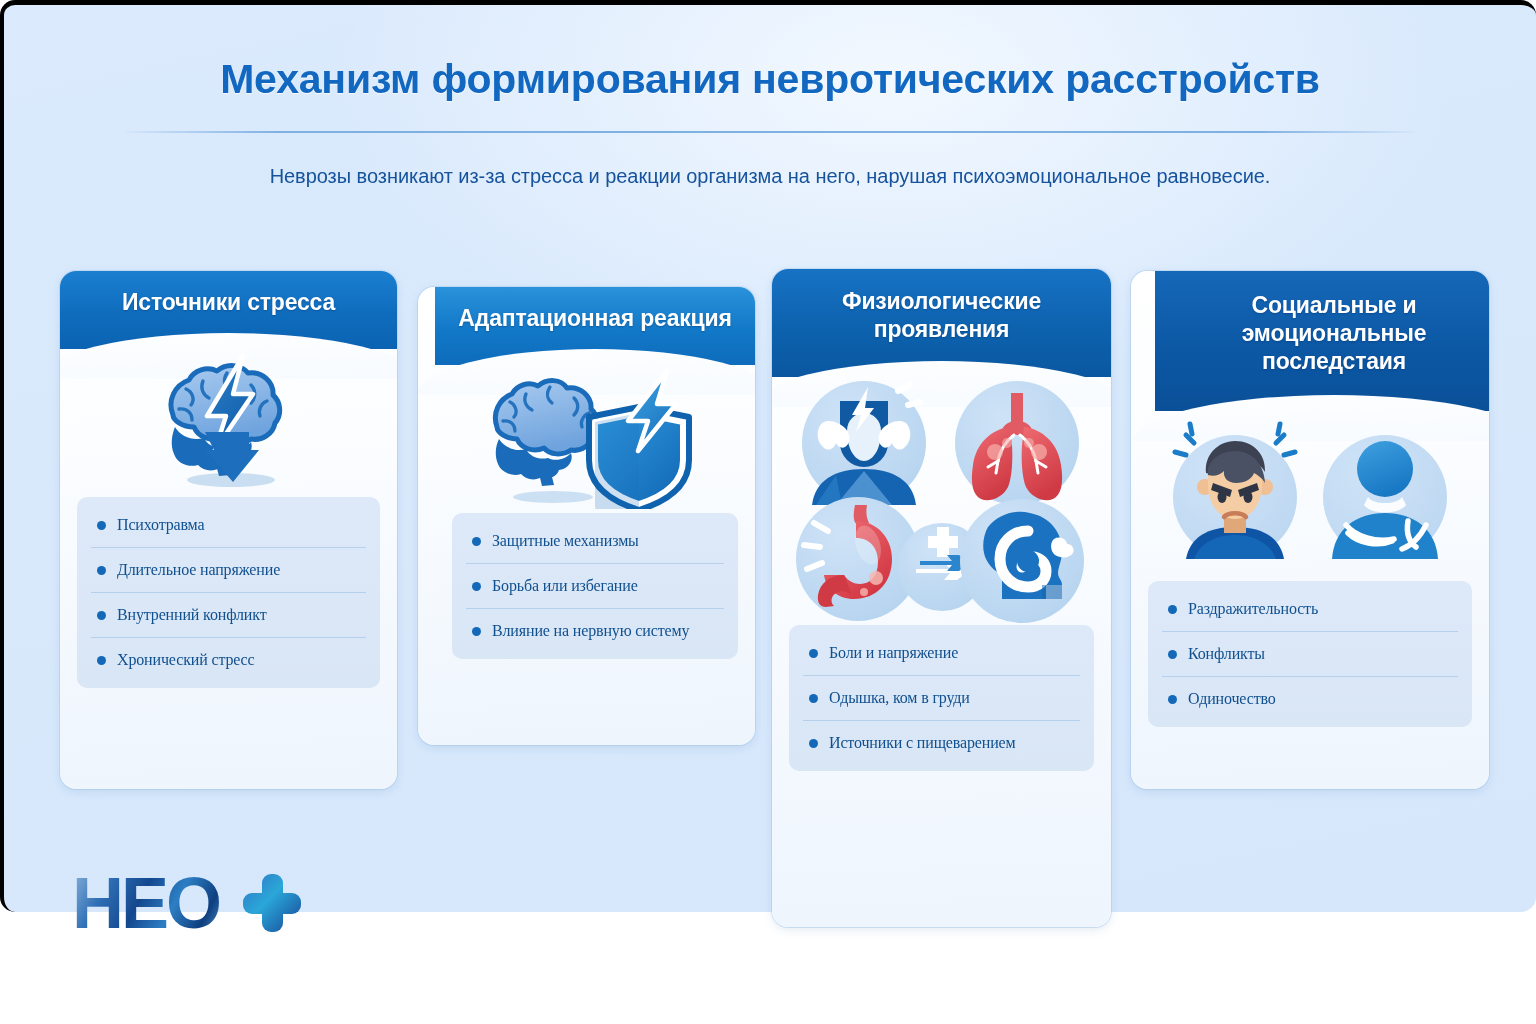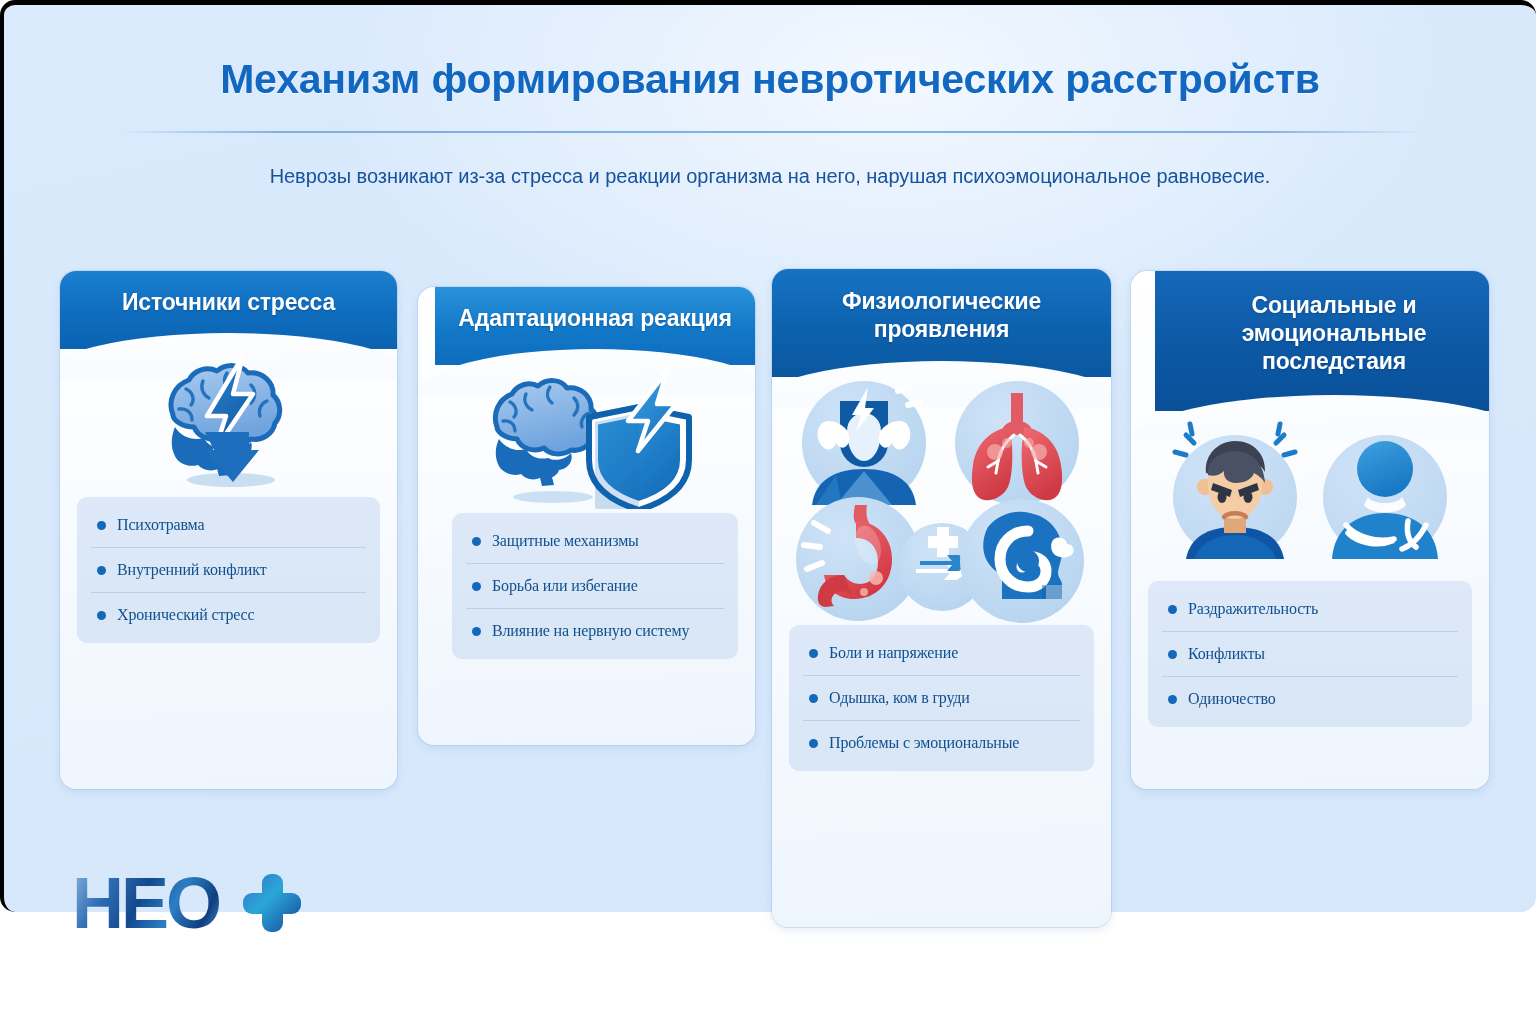--- a/index.html
+++ b/index.html
@@ -235,20 +235,24 @@
           <path d="M66 79h44v18h10l-26 32-28-32h9z" fill="#1d6fbd"></path>
         </svg>
       </div>
       <div class="bullets">
         <div class="bullet">
           <span class="dot"></span>
           <span class="bullet-text">Психотравма</span>
         </div>
         <div class="bullet">
           <span class="dot"></span>
+          <span class="bullet-text">Длительное напряжение</span>
+        </div>
+        <div class="bullet">
+          <span class="dot"></span>
           <span class="bullet-text">Внутренний конфликт</span>
         </div>
         <div class="bullet">
           <span class="dot"></span>
           <span class="bullet-text">Хронический стресс</span>
         </div>
       </div>
     </div>
 
     <div class="card" id="card2">
@@ -423,21 +427,21 @@
         <div class="bullet">
           <span class="dot"></span>
           <span class="bullet-text">Боли и напряжение</span>
         </div>
         <div class="bullet">
           <span class="dot"></span>
           <span class="bullet-text">Одышка, ком в груди</span>
         </div>
         <div class="bullet">
           <span class="dot"></span>
-          <span class="bullet-text">Проблемы с эмоциональные</span>
+          <span class="bullet-text">Источники с пищеварением</span>
         </div>
       </div>
     </div>
 
     <div class="card" id="card4">
       <div class="card-head head-d">
         <span>Социальные и эмоциональные последстаия</span>
       </div>
       <div class="icon-zone">
         <svg width="300" height="150" viewBox="0 0 300 150">

